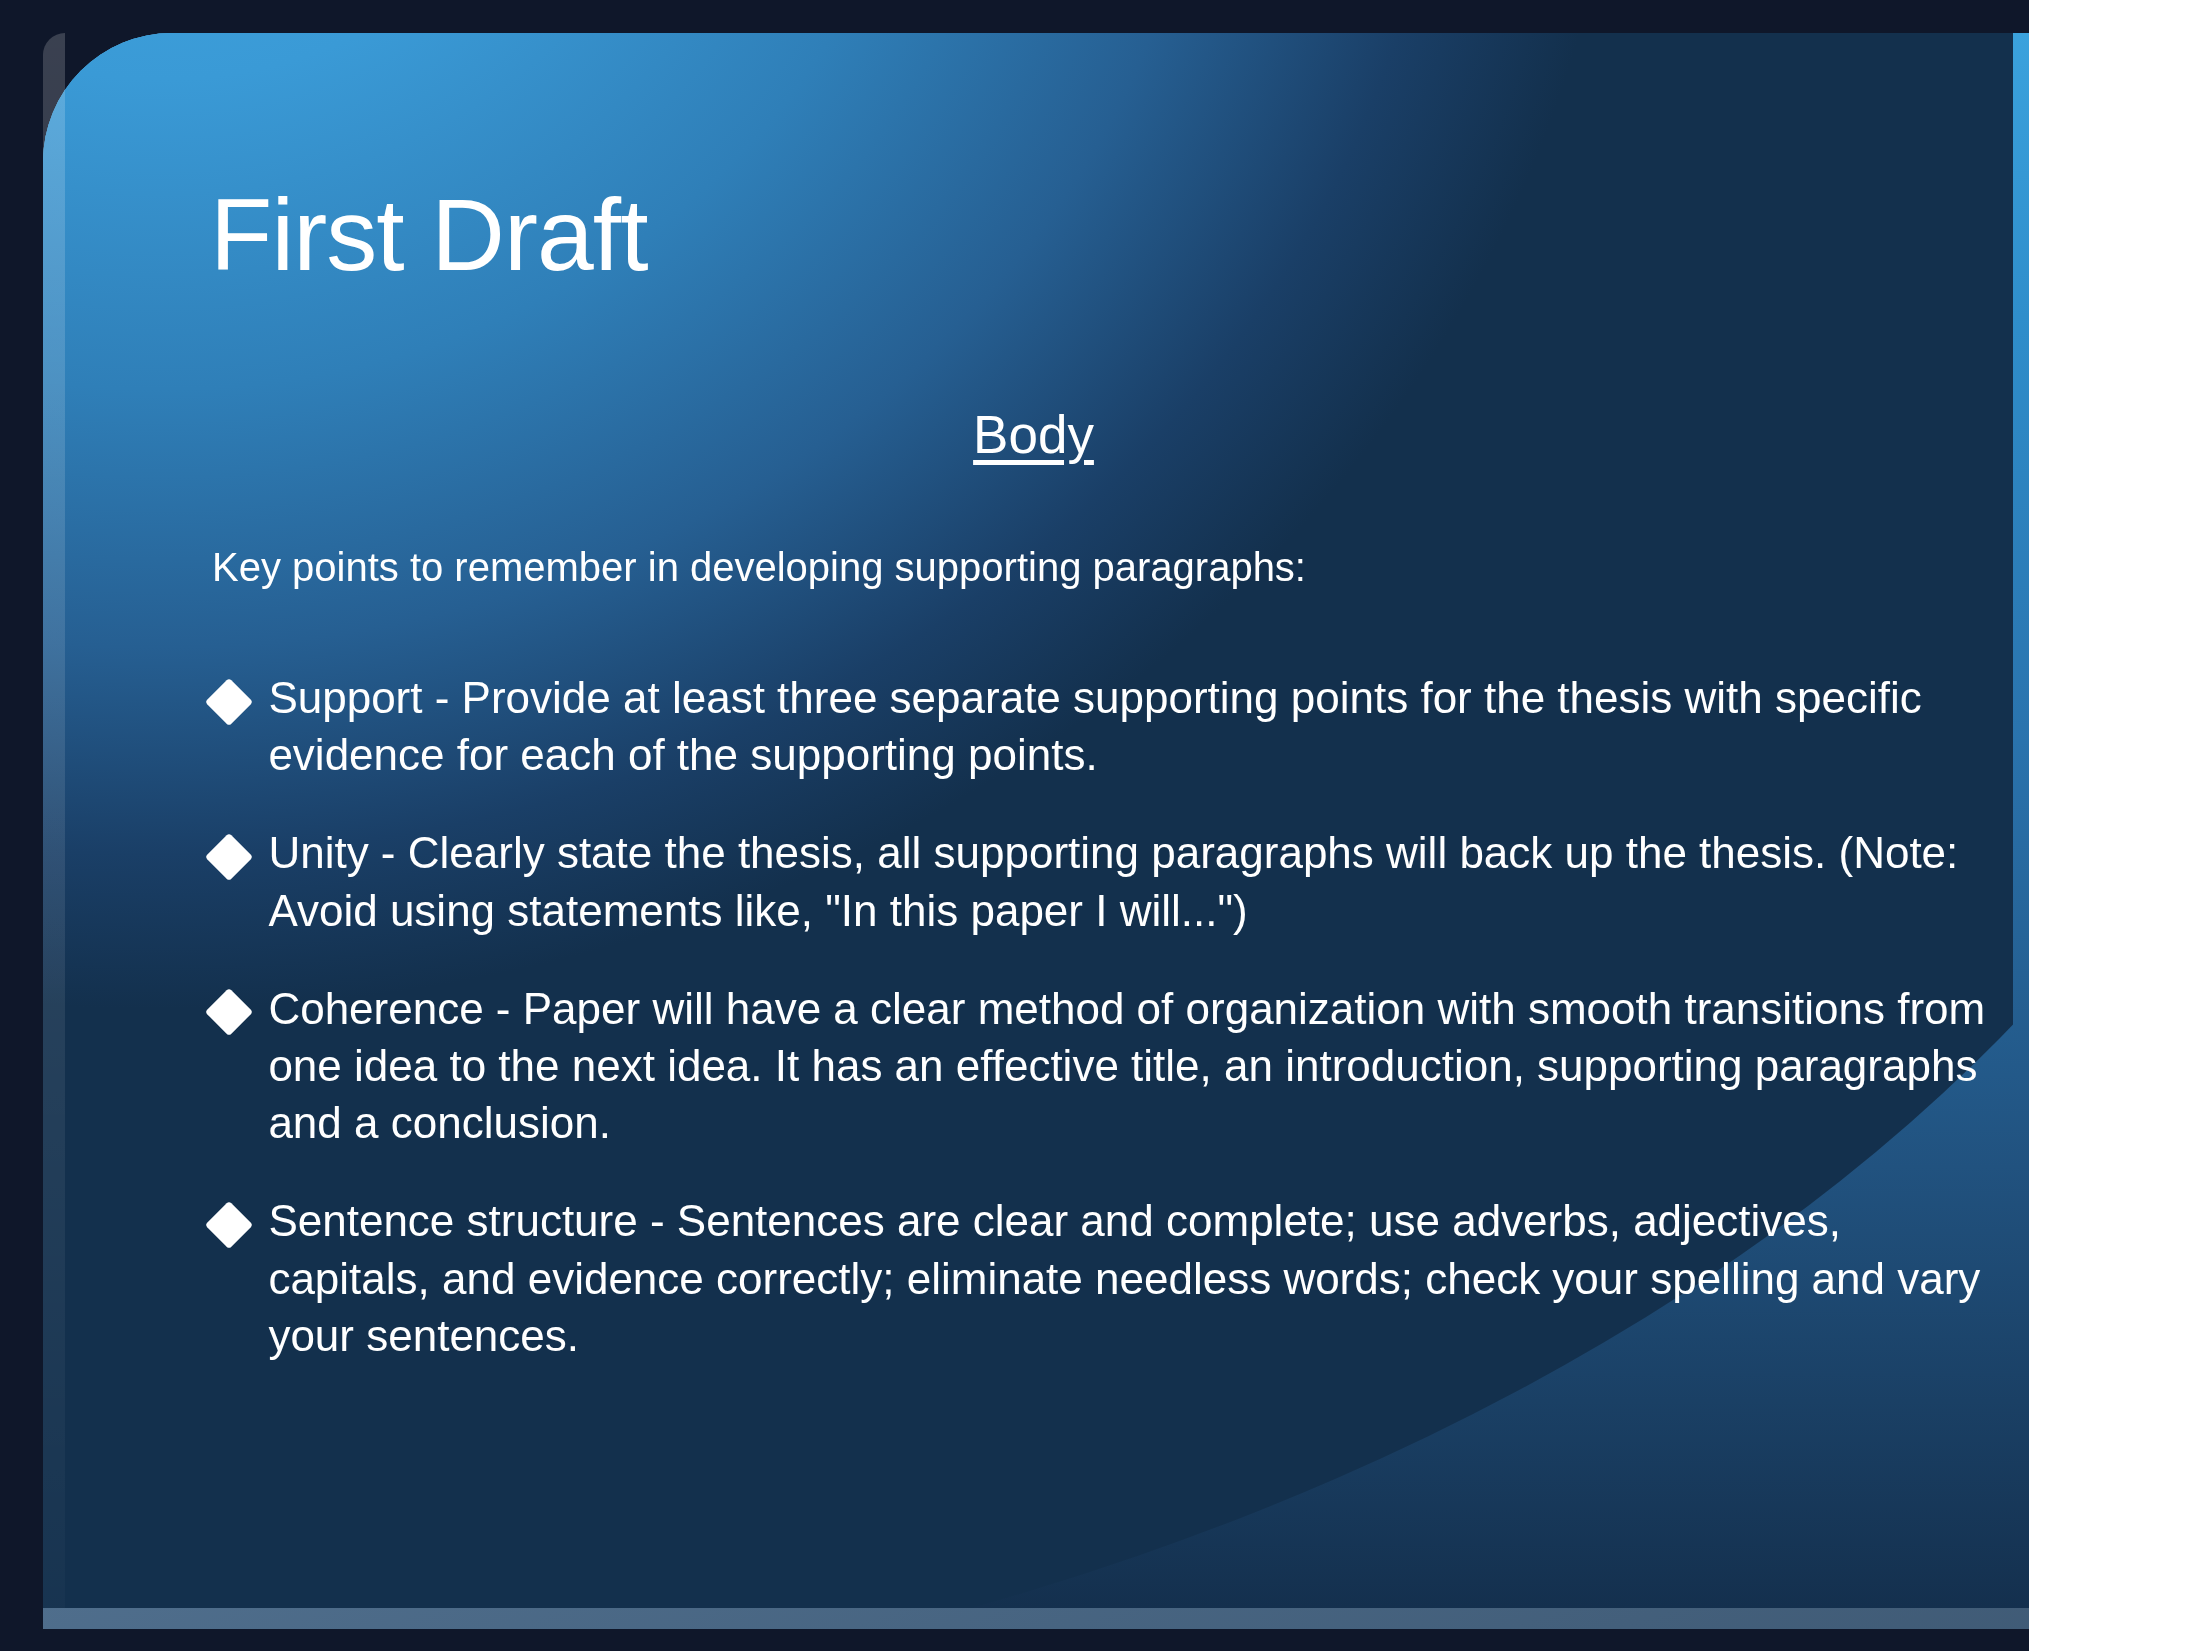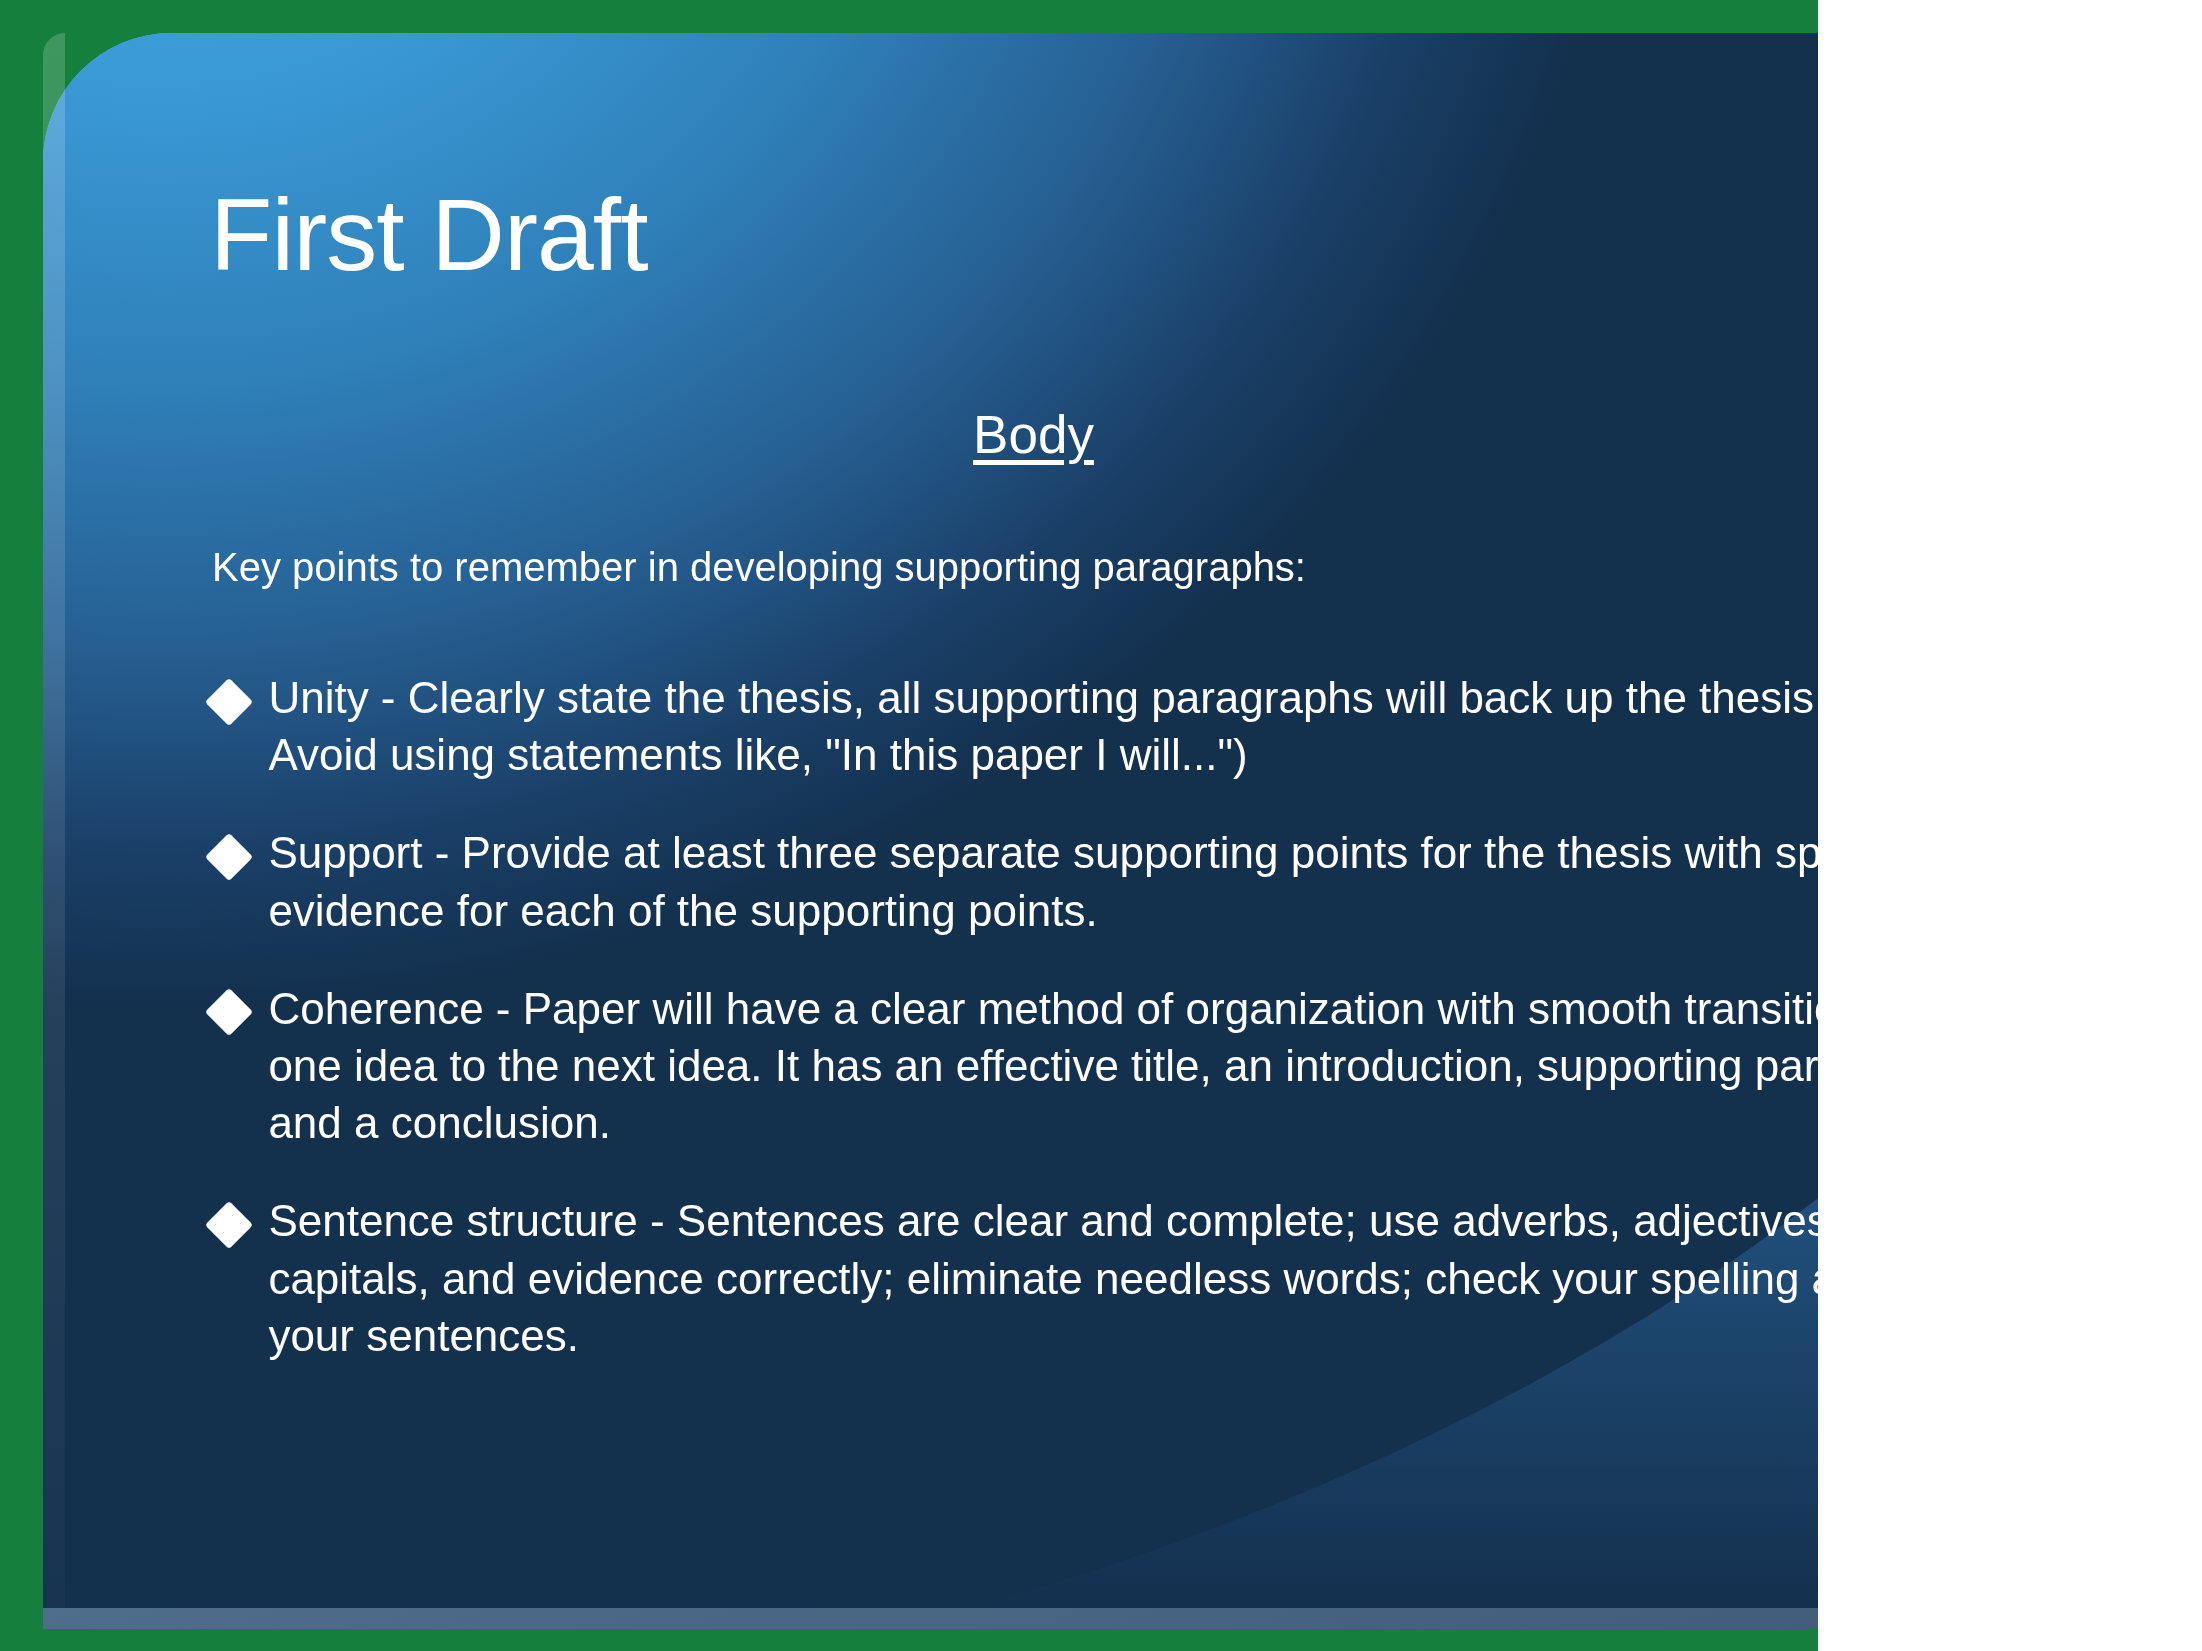--- a/index.html
+++ b/index.html
@@ -9,23 +9,23 @@
   }
   body {
     width: 2203px;
     height: 1652px;
     font-family: "Liberation Sans", sans-serif;
     overflow: hidden;
   }
 
   .slide {
     position: relative;
-    width: 1818px;
+    width: 2029px;
     height: 1652px;
-    background: #15803d;
+    background: #0f172a;
     overflow: hidden;
   }
 
   
   .layer-back {
     position: absolute;
     left: 43px;
     top: 33px;
     width: 2132px;
     height: 1596px;
@@ -172,26 +172,26 @@
     <div class="title">First Draft</div>
 
     <div class="subtitle">Body</div>
 
     <div class="lead">Key points to remember in developing supporting paragraphs:</div>
 
     <div class="bullets">
 
       <div class="bullet">
         <span class="bullet-marker"></span>
+        <span class="bullet-text">Support - Provide at least three separate supporting points for the thesis with specific evidence for each of the supporting points.</span>
+      </div>
+
+      <div class="bullet">
+        <span class="bullet-marker"></span>
         <span class="bullet-text">Unity - Clearly state the thesis, all supporting paragraphs will back up the thesis. (Note: Avoid using statements like, "In this paper I will...")</span>
-      </div>
-
-      <div class="bullet">
-        <span class="bullet-marker"></span>
-        <span class="bullet-text">Support - Provide at least three separate supporting points for the thesis with specific evidence for each of the supporting points.</span>
       </div>
 
       <div class="bullet">
         <span class="bullet-marker"></span>
         <span class="bullet-text">Coherence - Paper will have a clear method of organization with smooth transitions from one idea to the next idea. It has an effective title, an introduction, supporting paragraphs and a conclusion.</span>
       </div>
 
       <div class="bullet">
         <span class="bullet-marker"></span>
         <span class="bullet-text">Sentence structure - Sentences are clear and complete; use adverbs, adjectives, capitals, and evidence correctly; eliminate needless words; check your spelling and vary your sentences.</span>

